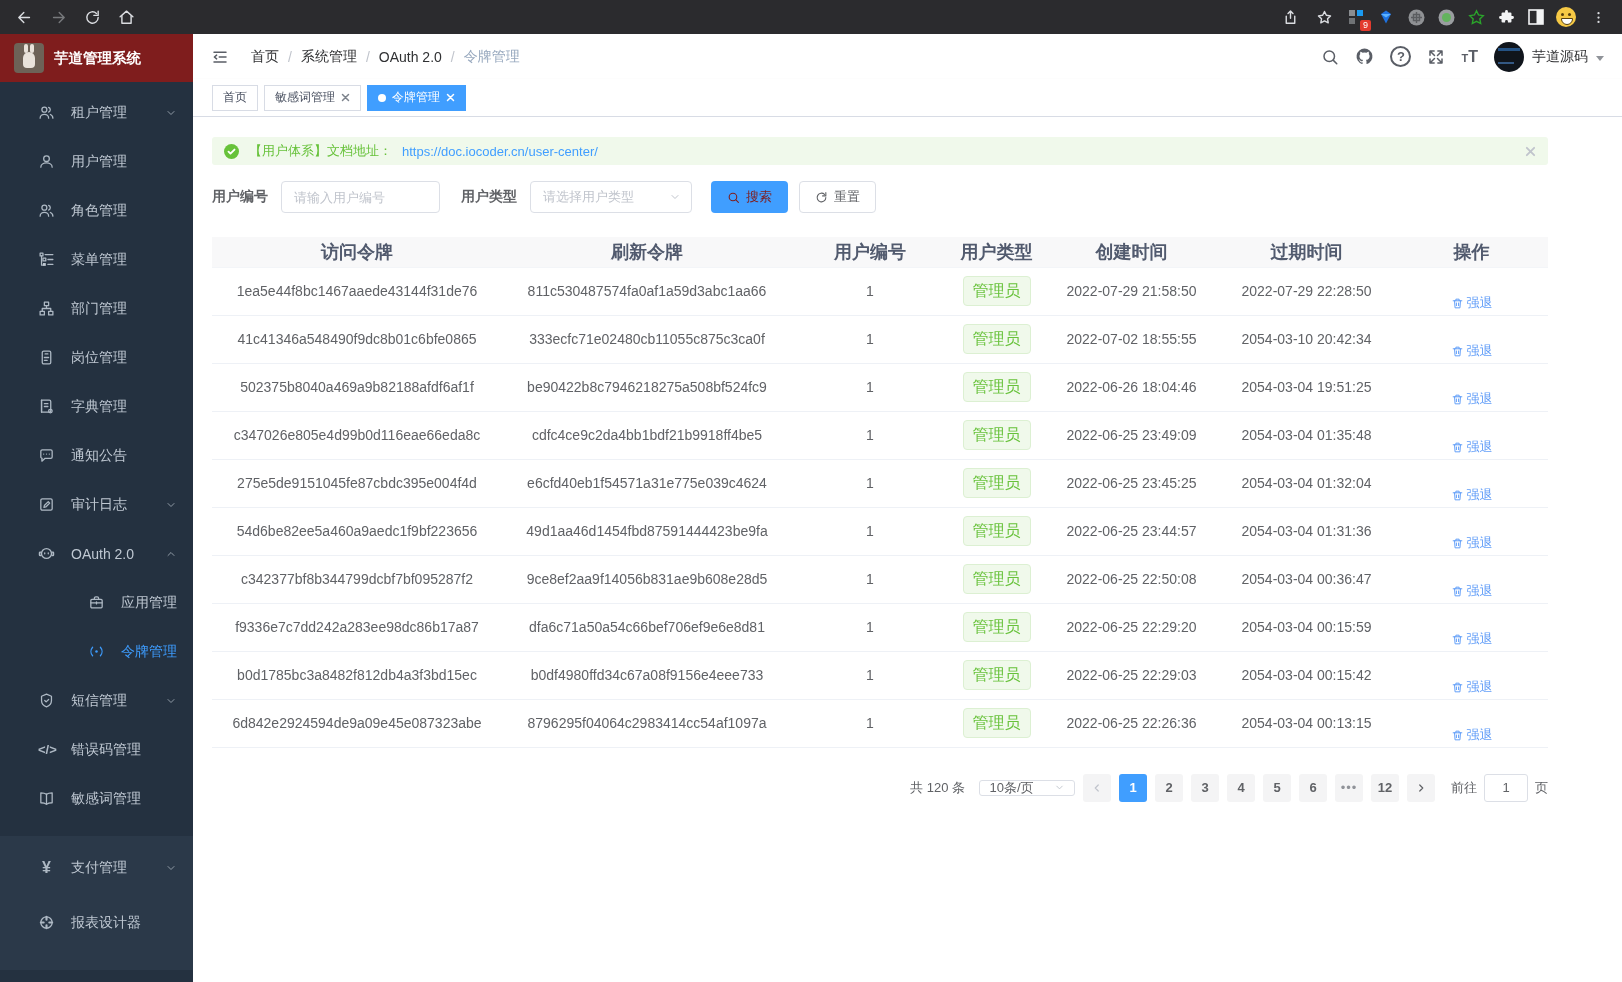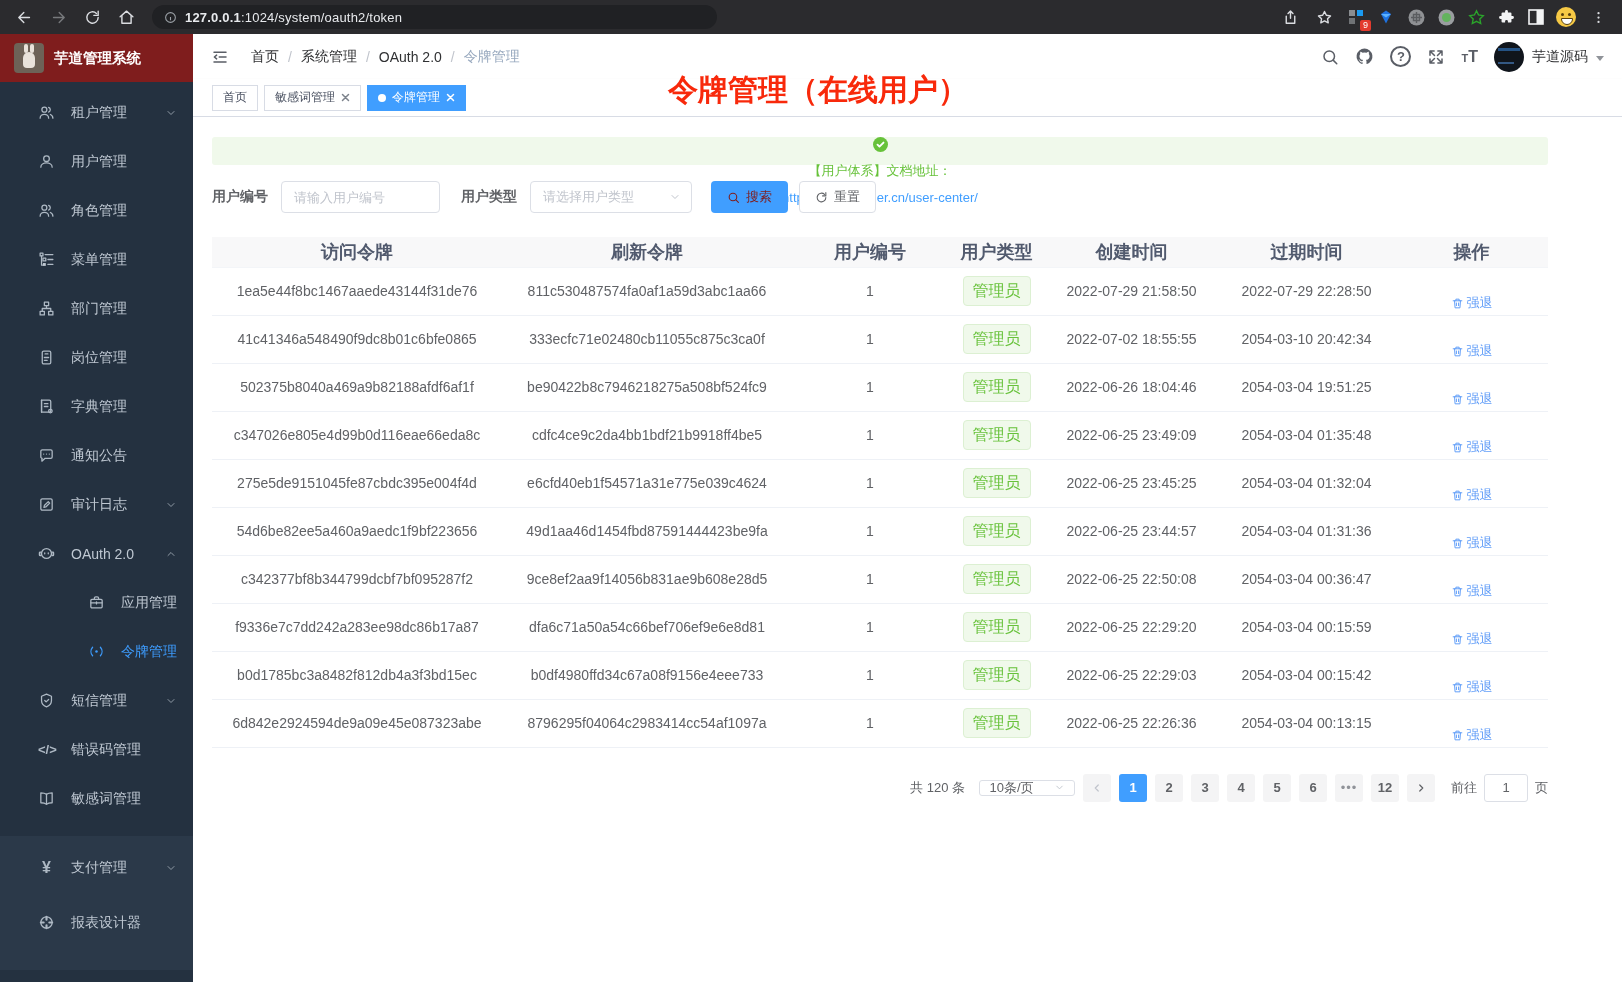--- a/index.html
+++ b/index.html
@@ -63,21 +63,21 @@
 
   .tabbar { height:38px; display:flex; align-items:center; gap:6px; padding:0 19px; border-bottom:1px solid #d8dce5; box-shadow:0 1px 3px rgba(0,0,0,.06); background:#fff; }
   .tab { height:26px; display:flex; align-items:center; gap:6px; padding:0 10px; border:1px solid #d8dce5; background:#fff; color:#495060; font-size:12px; cursor:pointer; white-space:nowrap; }
   .tab .tab-close { width:9px; height:9px; fill:none; stroke:#7d838c; stroke-width:2; stroke-linecap:round; }
   .tab.active { background:#409eff; border-color:#409eff; color:#fff; }
   .tab.active .tab-dot { width:8px; height:8px; border-radius:50%; background:#fff; }
   .tab.active .tab-close { stroke:#fff; }
 
   .content { flex:1; padding:20px 74px 0 19px; background:#fff; }
 
-  .alert { height:28px; background:#f0f9eb; border-radius:3px; display:flex; align-items:center; gap:10px; padding:0 12px; margin-bottom:16px; font-size:13px;flex-direction:column; }
+  .alert { height:28px; background:#f0f9eb; border-radius:3px; display:flex; align-items:center; gap:10px; padding:0 12px; margin-bottom:16px; font-size:13px; }
   .alert-check { width:15px; height:15px; border-radius:50%; background:#67c23a; display:flex; align-items:center; justify-content:center; flex:0 0 auto; }
   .alert-check svg { width:9px; height:9px; fill:none; stroke:#fff; stroke-width:2.5; stroke-linecap:round; stroke-linejoin:round; }
   .alert-text { color:#67c23a; }
   .alert-link { color:#409eff; text-decoration:none; }
   .alert-x { margin-left:auto; width:11px; height:11px; fill:none; stroke:#c0c4cc; stroke-width:2; stroke-linecap:round; cursor:pointer; }
 
   .filters { display:flex; align-items:center; margin-bottom:24px; }
   .f-label { font-size:14px; font-weight:bold; color:#606266; margin-right:13px; white-space:nowrap; }
   .f-input { width:159px; height:32px; border:1px solid #dcdfe6; border-radius:4px; padding:0 12px; font-size:13px; color:#606266; font-family:inherit; }
   .f-input::placeholder { color:#c0c4cc; }
@@ -133,27 +133,20 @@
           <path d="M20 12a8 8 0 1 1-2.4-5.7"></path>
           <path d="M20 3v6h-6"></path>
         </svg>
       </div>
     <div class="b-btn">
         <svg class="b-ic" viewBox="0 0 24 24">
           <path d="M3 11l9-8 9 8"></path>
           <path d="M5.5 9.5V20h13V9.5"></path>
         </svg>
       </div>
-    <div class="url-pill">
-      <svg viewBox="0 0 24 24">
-          <circle cx="12" cy="12" r="9"></circle>
-          <path d="M12 8h.01M12 11v6"></path>
-        </svg>
-      <span class="url-text"><span class="url-host">127.0.0.1</span><span>:1024/system/oauth2/token</span></span>
-    </div>
     <div class="b-spacer"></div>
     <div class="b-btn">
         <svg class="b-ic" viewBox="0 0 24 24">
           <path d="M12 13V3M8.5 6.5L12 3l3.5 3.5"></path>
           <path d="M6 10v10h12V10"></path>
         </svg>
       </div>
     <div class="b-btn">
         <svg class="b-ic" viewBox="0 0 24 24">
           <path d="M12 3.5l2.6 5.3 5.9.9-4.2 4.1 1 5.8L12 16.9l-5.2 2.7 1-5.8-4.3-4.1 5.9-.9z"></path>
@@ -664,14 +657,13 @@
           <div class="pg-goto">
             <span>前往</span>
             <input value="1" style="">
             <span>页</span>
           </div>
         </div>
       </div>
     </div>
   </div>
 
-  <div class="annotation">令牌管理（在线用户）</div>
 </div>
 
 </body></html>

